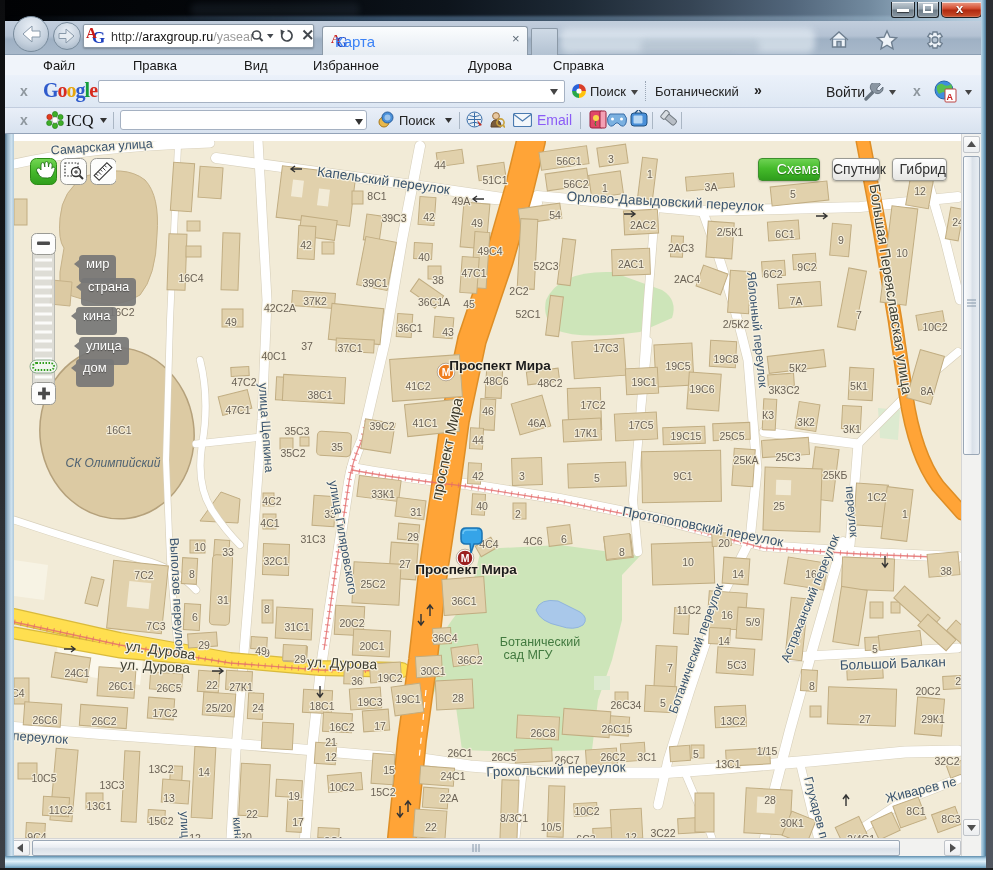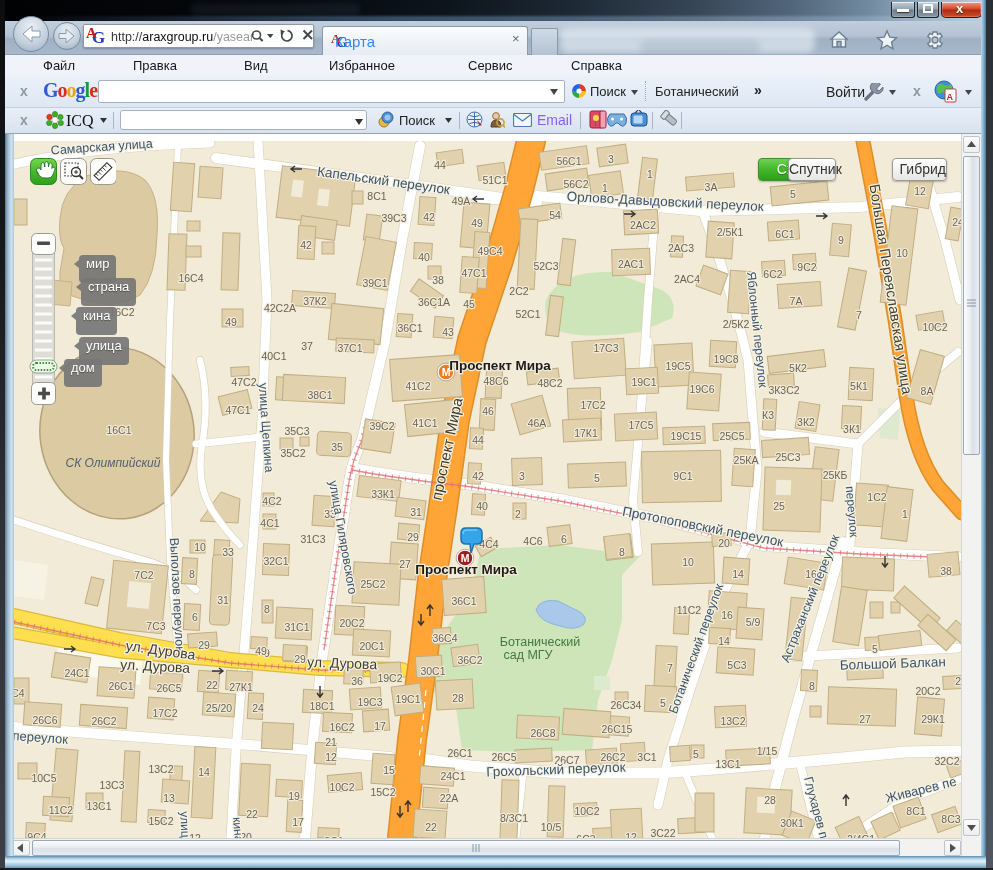--- a/index.html
+++ b/index.html
@@ -92,23 +92,23 @@
   <g transform="translate(107,11)">
         <path d="M-2-8 L2-8 L2.6-5.4 L5.2-6.6 L7.2-3.4 L5-2 L5,2 L7.2,3.4 L5.2,6.6 L2.6,5.4 L2,8 L-2,8 L-2.6,5.4 L-5.2,6.6 L-7.2,3.4 L-5,2 L-5-2 L-7.2-3.4 L-5.2-6.6 L-2.6-5.4 Z"></path>
         <circle r="3" fill="#b8c6d4"></circle>
       </g>
  </g>
 </svg>
 <div id="menubar" class="ab">
  <span style="left:38px">Файл</span>
     <span style="left:128px">Правка</span>
     <span style="left:239px">Вид</span>
- <span style="left:324px">Избранное</span>
-    <span style="left:463px">Сервис</span>
-    <span style="left:566px">Справка</span>
+ <span style="left:308px">Избранное</span>
+    <span style="left:463px">Дурова</span>
+    <span style="left:548px">Справка</span>
 </div>
 <div id="gbar" class="ab"></div>
 <div class="tx xg" style="left:20px;top:83px">x</div>
 <div class="tx" style="left:43px;top:79px;font-family:Liberation Serif, serif;font-size:20px;font-weight:bold;letter-spacing:-1px"><span style="color:#2f5bcc">G</span><span style="color:#d82b1e">o</span><span style="color:#e8a50c">o</span><span style="color:#2f5bcc">g</span><span style="color:#179e3c">l</span><span style="color:#d82b1e">e</span></div>
 <div id="gsearch" class="ab"></div>
 <svg class="ab" style="left:548px;top:87px" width="12" height="10">
     <path d="M2 2 l8 0 l-4 6 z" fill="#444"></path>
   </svg>
 <svg class="ab" style="left:571px;top:83px" width="16" height="16" viewBox="0 0 16 16">
  <circle cx="8" cy="8" r="7" fill="#fff"></circle>
@@ -852,23 +852,23 @@
  <path d="M9 161.5 h12 M15 155.5 v12" stroke="#4a4a4a" stroke-width="3.6"></path>
  <g>
       <rect x="1" y="128" width="27" height="13" rx="6.5" fill="#f2f6f0" stroke="#8aa88a"></rect>
  <rect x="4" y="131" width="21" height="7" rx="3.5" fill="none" stroke="#2f9e1c" stroke-width="2" stroke-dasharray="1.5 1.5"></rect>
     </g>
 </svg>
 <div class="mtag" style="left:79px;top:255px">мир</div>
 <div class="mtag" style="left:81px;top:278px">страна</div>
 <div class="mtag" style="left:76px;top:307px">кина</div>
 <div class="mtag" style="left:79px;top:337px">улица</div>
-<div class="mtag" style="left:64px;top:359px">дом</div>
+<div class="mtag" style="left:76px;top:359px">дом</div>
 <div class="vbtn" style="left:758px;top:158px;background:linear-gradient(180deg,#6ed253,#45bb2b 45%,#2f9e1c);border-color:#3d8f2d;color:#fff;text-shadow:0 1px 1px rgba(0,0,0,.35)">Схема</div>
-<div class="vbtn" style="left:788px;top:158px;width:48px">Спутник</div>
+<div class="vbtn" style="left:832px;top:158px;width:48px">Спутник</div>
 <div class="vbtn" style="left:892px;top:158px;width:55px">Гибрид</div>
 <div id="vsb" class="ab"></div>
 <div class="ab sbtn" style="left:963px;top:136px;width:17px;height:17px"></div>
 <svg class="ab" style="left:963px;top:136px" width="17" height="17">
     <path d="M8.5 5 L13 11 L4 11 Z" fill="#505050"></path>
   </svg>
 <div class="ab sthumb" style="left:963px;top:156px;width:17px;height:299px"></div>
 <svg class="ab" style="left:967px;top:299px" width="9" height="8">
     <path d="M0 1 h9 M0 4 h9 M0 7 h9" stroke="#8496a8" stroke-width="1"></path>
   </svg>

